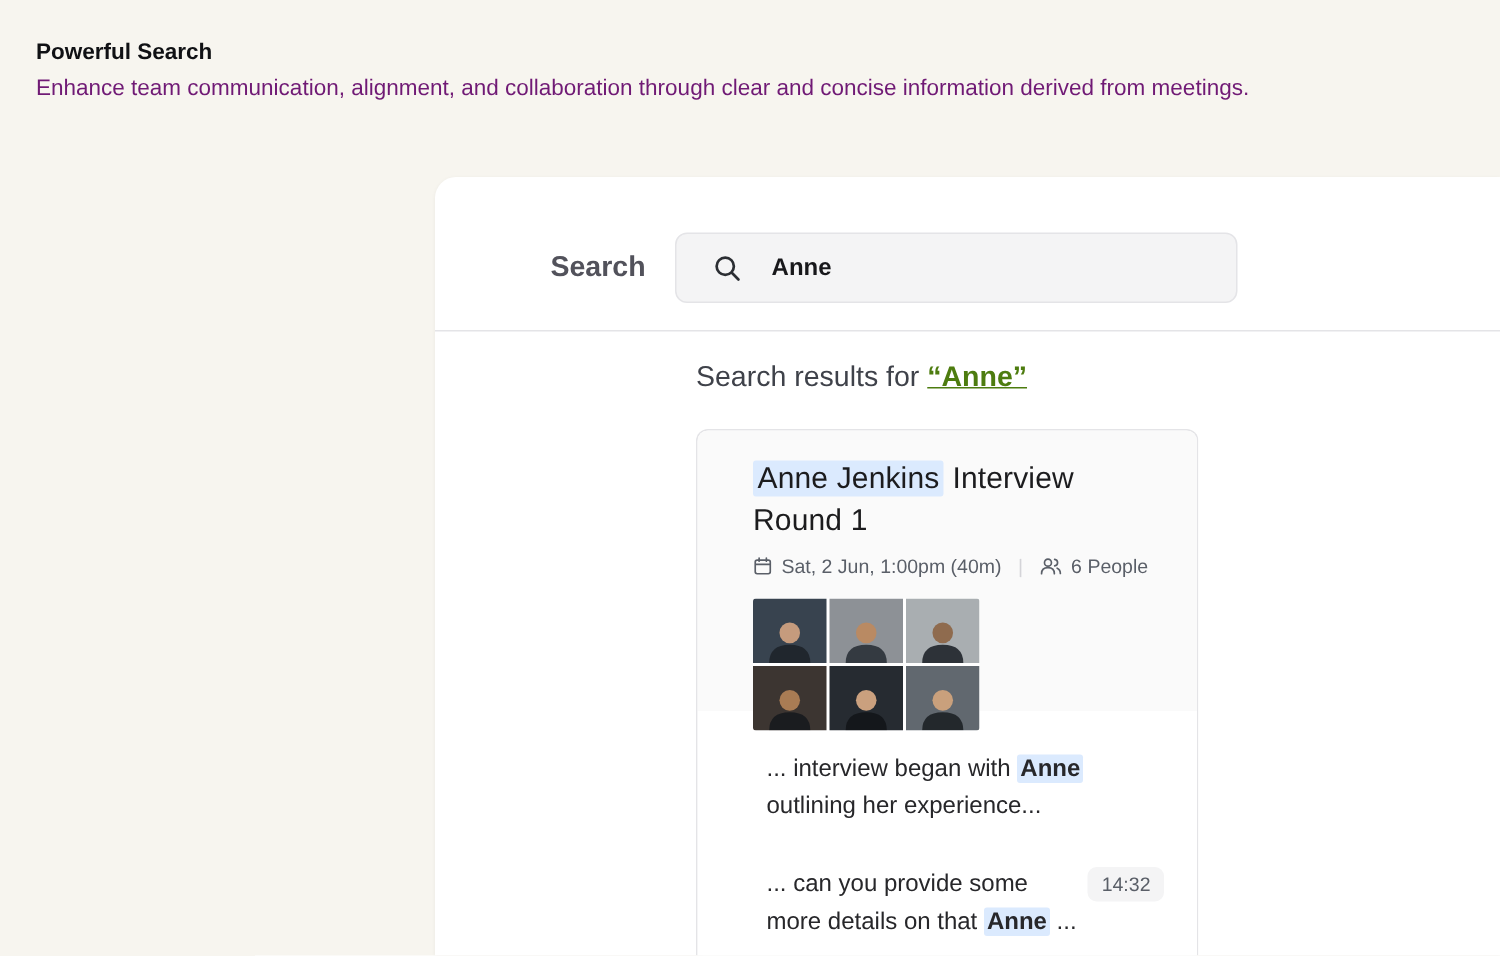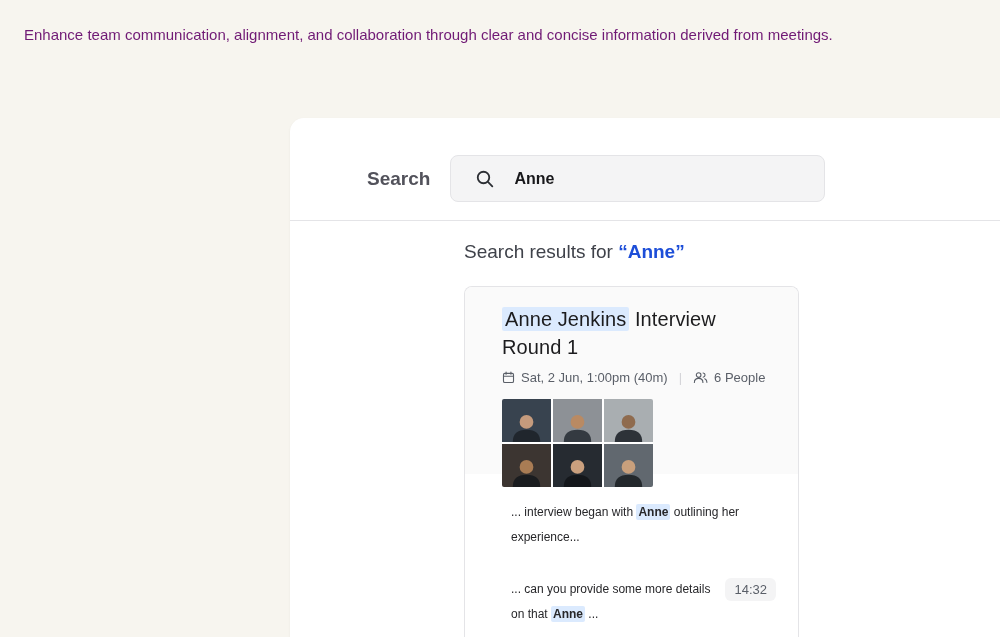--- a/index.html
+++ b/index.html
@@ -36,21 +36,21 @@
     border-radius: 8px;
     display: flex; align-items: center; gap: 19px;
     padding-left: 24px;
   }
   .search-box svg { flex: 0 0 auto; }
   .search-query { font-size: 16px; font-weight: 700; color: #18181b; }
 
   .divider { height: 1px; background: #e4e4e7; margin-top: 18px; }
 
   .results-heading { margin: 20px 0 0 174px; font-size: 19px; color: #3f424a; }
-  .results-heading .q { font-weight: 700; color: #1d4ed8; }
+  .results-heading .q { font-weight: 700; color: #4d7c0f; text-decoration: underline; }
 
   
   .result-card {
     position: absolute; left: 174px; top: 168px;
     width: 335px; height: 351px;
     background: #ffffff;
     border: 1px solid #e4e4e7;
     border-bottom: none;
     border-radius: 8px 8px 0 0;
     overflow: hidden;
@@ -71,36 +71,37 @@
     grid-template-rows: repeat(2, 1fr);
     gap: 2px;
     background: #ffffff;
     border-radius: 2px;
     overflow: hidden;
   }
   .thumb-cell { position: relative; overflow: hidden; }
   .thumb-cell svg { position: absolute; left: 0; bottom: 0; width: 100%; height: 100%; }
 
   .result-body { background: #ffffff; padding: 26px 22px 20px 46px; }
-  .snippet { font-size: 12px; line-height: 25px; color: #27272a; }
+  .snippet { font-size: 16px; line-height: 25px; color: #27272a; }
   .snippet .hl-b { background: var(--highlight, #dbeafe); font-weight: 700; padding: 1px 2px; border-radius: 2px; }
   .snippet-row { display: flex; justify-content: space-between; align-items: flex-start; gap: 4px; margin-top: 27px; }
   .snippet-row .snippet { flex: 1 1 auto; }
   .ts {
     flex: 0 0 auto;
     background: #f4f4f5; color: #5a5f68;
     font-size: 13px; padding: 4px 9px;
     border-radius: 6px; margin-top: 1px;
     white-space: nowrap;
   }
 </style>
 </head>
 <body>
 
 <div class="page-header">
+  <h1 class="page-title">Powerful Search</h1>
   <p class="page-subtitle">Enhance team communication, alignment, and collaboration through clear and concise information derived from meetings.</p>
 </div>
 
 <div class="panel">
 
   <div class="search-row">
     <div class="search-label">Search</div>
     <div class="search-box">
       <svg width="20" height="20" viewBox="0 0 20 20" fill="none">
         <circle cx="8.5" cy="8.5" r="5.75" stroke="#2b2e33" stroke-width="1.8"></circle>

